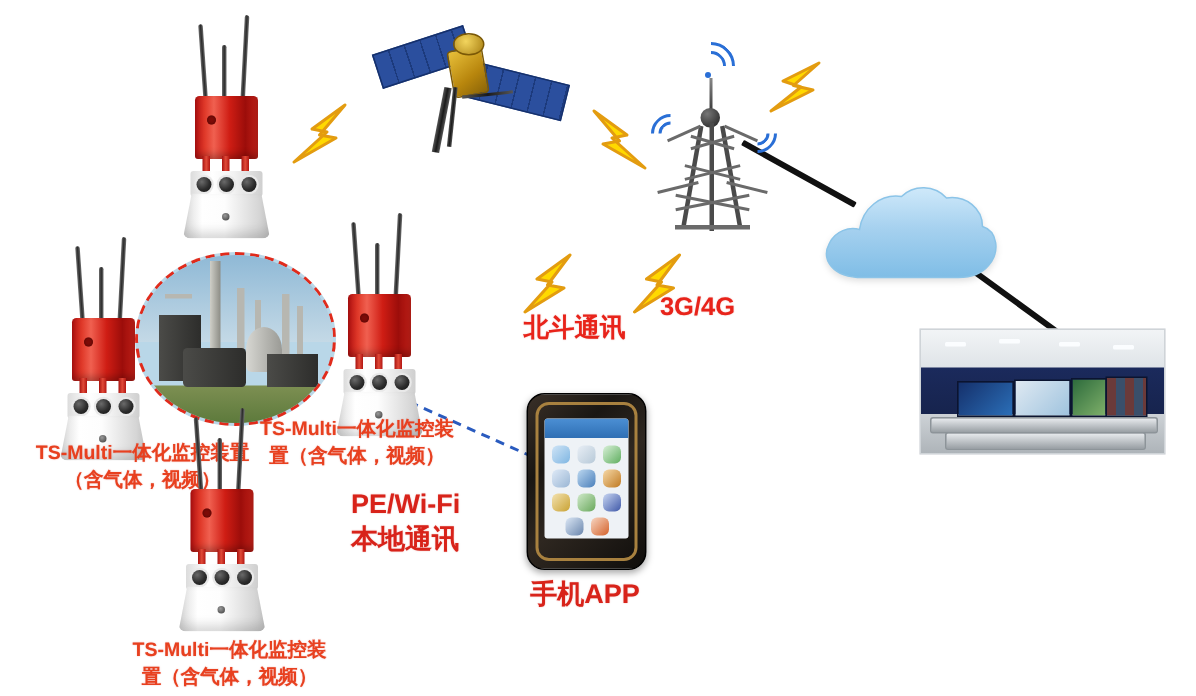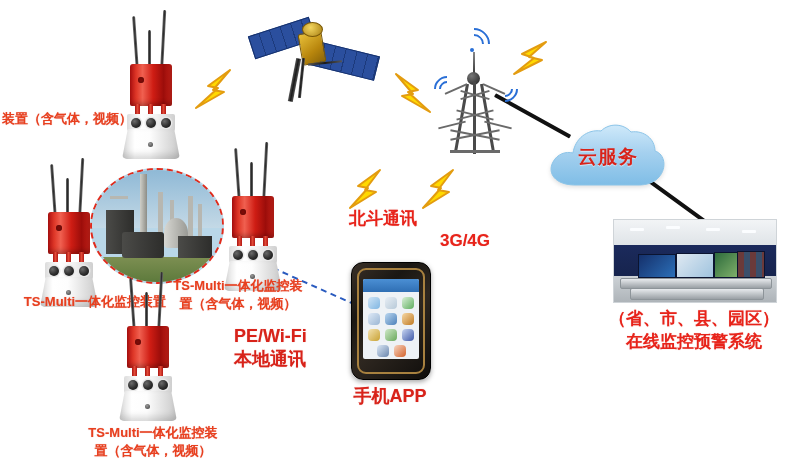--- a/index.html
+++ b/index.html
@@ -270,21 +270,20 @@
           <stop offset="0%" stop-color="#cfe9fa"></stop>
           <stop offset="45%" stop-color="#a6d1ef"></stop>
           <stop offset="100%" stop-color="#7fbde6"></stop>
         </linearGradient>
       </defs>
       <path d="M32 66 C12 66 4 54 10 43 C14 35 23 32 30 34 C32 20 44 10 58 12
                C66 4 80 4 88 13 C101 11 112 20 112 32 C122 35 124 49 116 58
                C111 64 103 66 96 66 Z" fill="url(#clg)" stroke="#8bc4e8" stroke-width="1"></path>
     </svg>
   </div>
-  <div class="cloud-text" style="left:568px; top:144px; width:80px; text-align:center;">云服务</div>
 
   <div class="plant-circle" style="left:90px; top:168px; width:130px; height:112px;">
     <div class="sky"></div>
     <div class="ground"></div>
     <div class="stack" style="left:48px; top:4px; width:7px; height:66px;"></div>
     <div class="pipe" style="left:66px; top:22px; width:5px; height:52px;"></div>
     <div class="pipe" style="left:78px; top:30px; width:4px; height:44px;"></div>
     <div class="pipe" style="left:96px; top:26px; width:5px; height:50px;"></div>
     <div class="pipe" style="left:106px; top:34px; width:4px; height:42px;"></div>
     <div class="tank" style="left:72px; top:48px; width:24px; height:30px;"></div>
@@ -336,38 +335,38 @@
     <div class="dev-neck" style="left:25px; top:96px; width:5px; height:14px;"></div>
     <div class="dev-neck" style="left:38px; top:96px; width:5px; height:14px;"></div>
     <div class="dev-neck" style="left:51px; top:96px; width:5px; height:14px;"></div>
     <div class="dev-base-top" style="left:17px; top:106px; width:48px; height:17px;"></div>
     <div class="dev-port" style="left:21px; top:110px; width:10px; height:10px;"></div>
     <div class="dev-port" style="left:36px; top:110px; width:10px; height:10px;"></div>
     <div class="dev-port" style="left:51px; top:110px; width:10px; height:10px;"></div>
     <div class="dev-base" style="left:12px; top:121px; width:58px; height:30px; clip-path: polygon(10% 0, 90% 0, 100% 100%, 0% 100%); border-radius:0 0 5px 5px;"></div>
     <div class="dev-dot" style="left:38px; top:134px; width:5px; height:5px;"></div>
   </div>
-  <div class="lbl lbl-dev" style="left:2px; top:92px; width:150px; text-align:left;"><br><span>装置（含气体，视频）</span></div>
+  <div class="lbl lbl-dev" style="left:2px; top:92px; width:150px; text-align:left;"><br></div>
 
   <div class="device" style="left:28px; top:156px; width:86px; height:152px;">
     <div class="dev-ant" style="left:26px; top:8px; width:3px; height:56px; transform:rotate(-4deg);"></div>
     <div class="dev-ant" style="left:38px; top:22px; width:3px; height:44px;"></div>
     <div class="dev-ant" style="left:50px; top:2px; width:3px; height:62px; transform:rotate(3deg);"></div>
     <div class="dev-body" style="left:20px; top:56px; width:42px; height:42px;"></div>
     <div class="dev-neck" style="left:25px; top:96px; width:5px; height:14px;"></div>
     <div class="dev-neck" style="left:38px; top:96px; width:5px; height:14px;"></div>
     <div class="dev-neck" style="left:51px; top:96px; width:5px; height:14px;"></div>
     <div class="dev-base-top" style="left:17px; top:106px; width:48px; height:17px;"></div>
     <div class="dev-port" style="left:21px; top:110px; width:10px; height:10px;"></div>
     <div class="dev-port" style="left:36px; top:110px; width:10px; height:10px;"></div>
     <div class="dev-port" style="left:51px; top:110px; width:10px; height:10px;"></div>
     <div class="dev-base" style="left:12px; top:121px; width:58px; height:30px; clip-path: polygon(10% 0, 90% 0, 100% 100%, 0% 100%); border-radius:0 0 5px 5px;"></div>
     <div class="dev-dot" style="left:38px; top:134px; width:5px; height:5px;"></div>
   </div>
-  <div class="lbl lbl-dev" style="left:2px; top:293px; width:186px;"><span>TS-Multi一体化监控装置</span><br></div>
+  <div class="lbl lbl-dev" style="left:2px; top:293px; width:186px;"><span>TS-Multi一体化监控装置</span><br><span>（含气体，视频）</span></div>
 
   <div class="device" style="left:212px; top:140px; width:86px; height:152px;">
     <div class="dev-ant" style="left:26px; top:8px; width:3px; height:56px; transform:rotate(-4deg);"></div>
     <div class="dev-ant" style="left:38px; top:22px; width:3px; height:44px;"></div>
     <div class="dev-ant" style="left:50px; top:2px; width:3px; height:62px; transform:rotate(3deg);"></div>
     <div class="dev-body" style="left:20px; top:56px; width:42px; height:42px;"></div>
     <div class="dev-neck" style="left:25px; top:96px; width:5px; height:14px;"></div>
     <div class="dev-neck" style="left:38px; top:96px; width:5px; height:14px;"></div>
     <div class="dev-neck" style="left:51px; top:96px; width:5px; height:14px;"></div>
     <div class="dev-base-top" style="left:17px; top:106px; width:48px; height:17px;"></div>
@@ -420,18 +419,17 @@
     </svg>
   </div>
 
   <div class="bolt" style="left:508px; top:40px;">
     <svg width="56" height="42" viewBox="0 0 56 42">
       <polygon points="38,2 14,14 26,18 6,34 34,20 21,17" fill="#ffd900" stroke="#e39c10" stroke-width="2" stroke-linejoin="round"></polygon>
     </svg>
   </div>
 
   <div class="lbl lbl-link" style="left:342px; top:208px; width:82px; font-size:17px;">北斗通讯</div>
-  <div class="lbl lbl-link" style="left:432px; top:194px; width:66px; font-size:17px;margin-top:36px;">3G/4G</div>
+  <div class="lbl lbl-link" style="left:432px; top:194px; width:66px; font-size:17px;">3G/4G</div>
   <div class="lbl lbl-strong" style="left:342px; top:384px; width:96px;">手机APP</div>
   <div class="lbl lbl-strong" style="left:234px; top:325px; width:108px; text-align:left; line-height:1.25;"><span>PE/Wi-Fi</span><br><span>本地通讯</span></div>
-  <div class="lbl" style="left:596px; top:308px; width:196px; font-size:17px; line-height:1.35;"><span>（省、市、县、园区）</span><br><span>在线监控预警系统</span></div>
 
 </div>
 
 </body></html>

